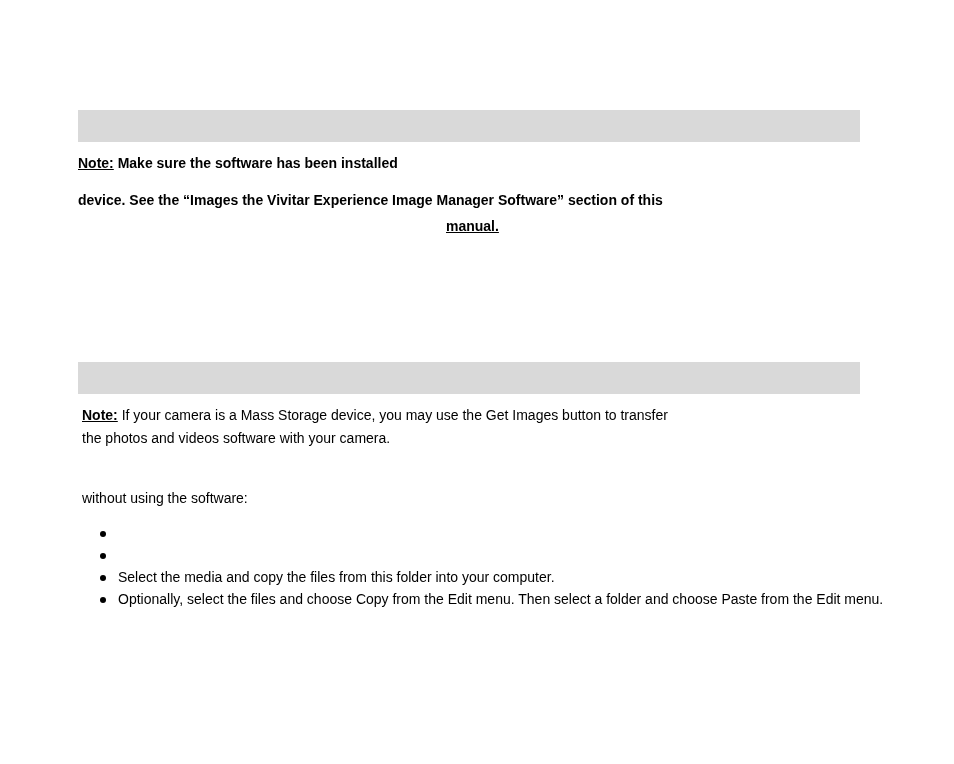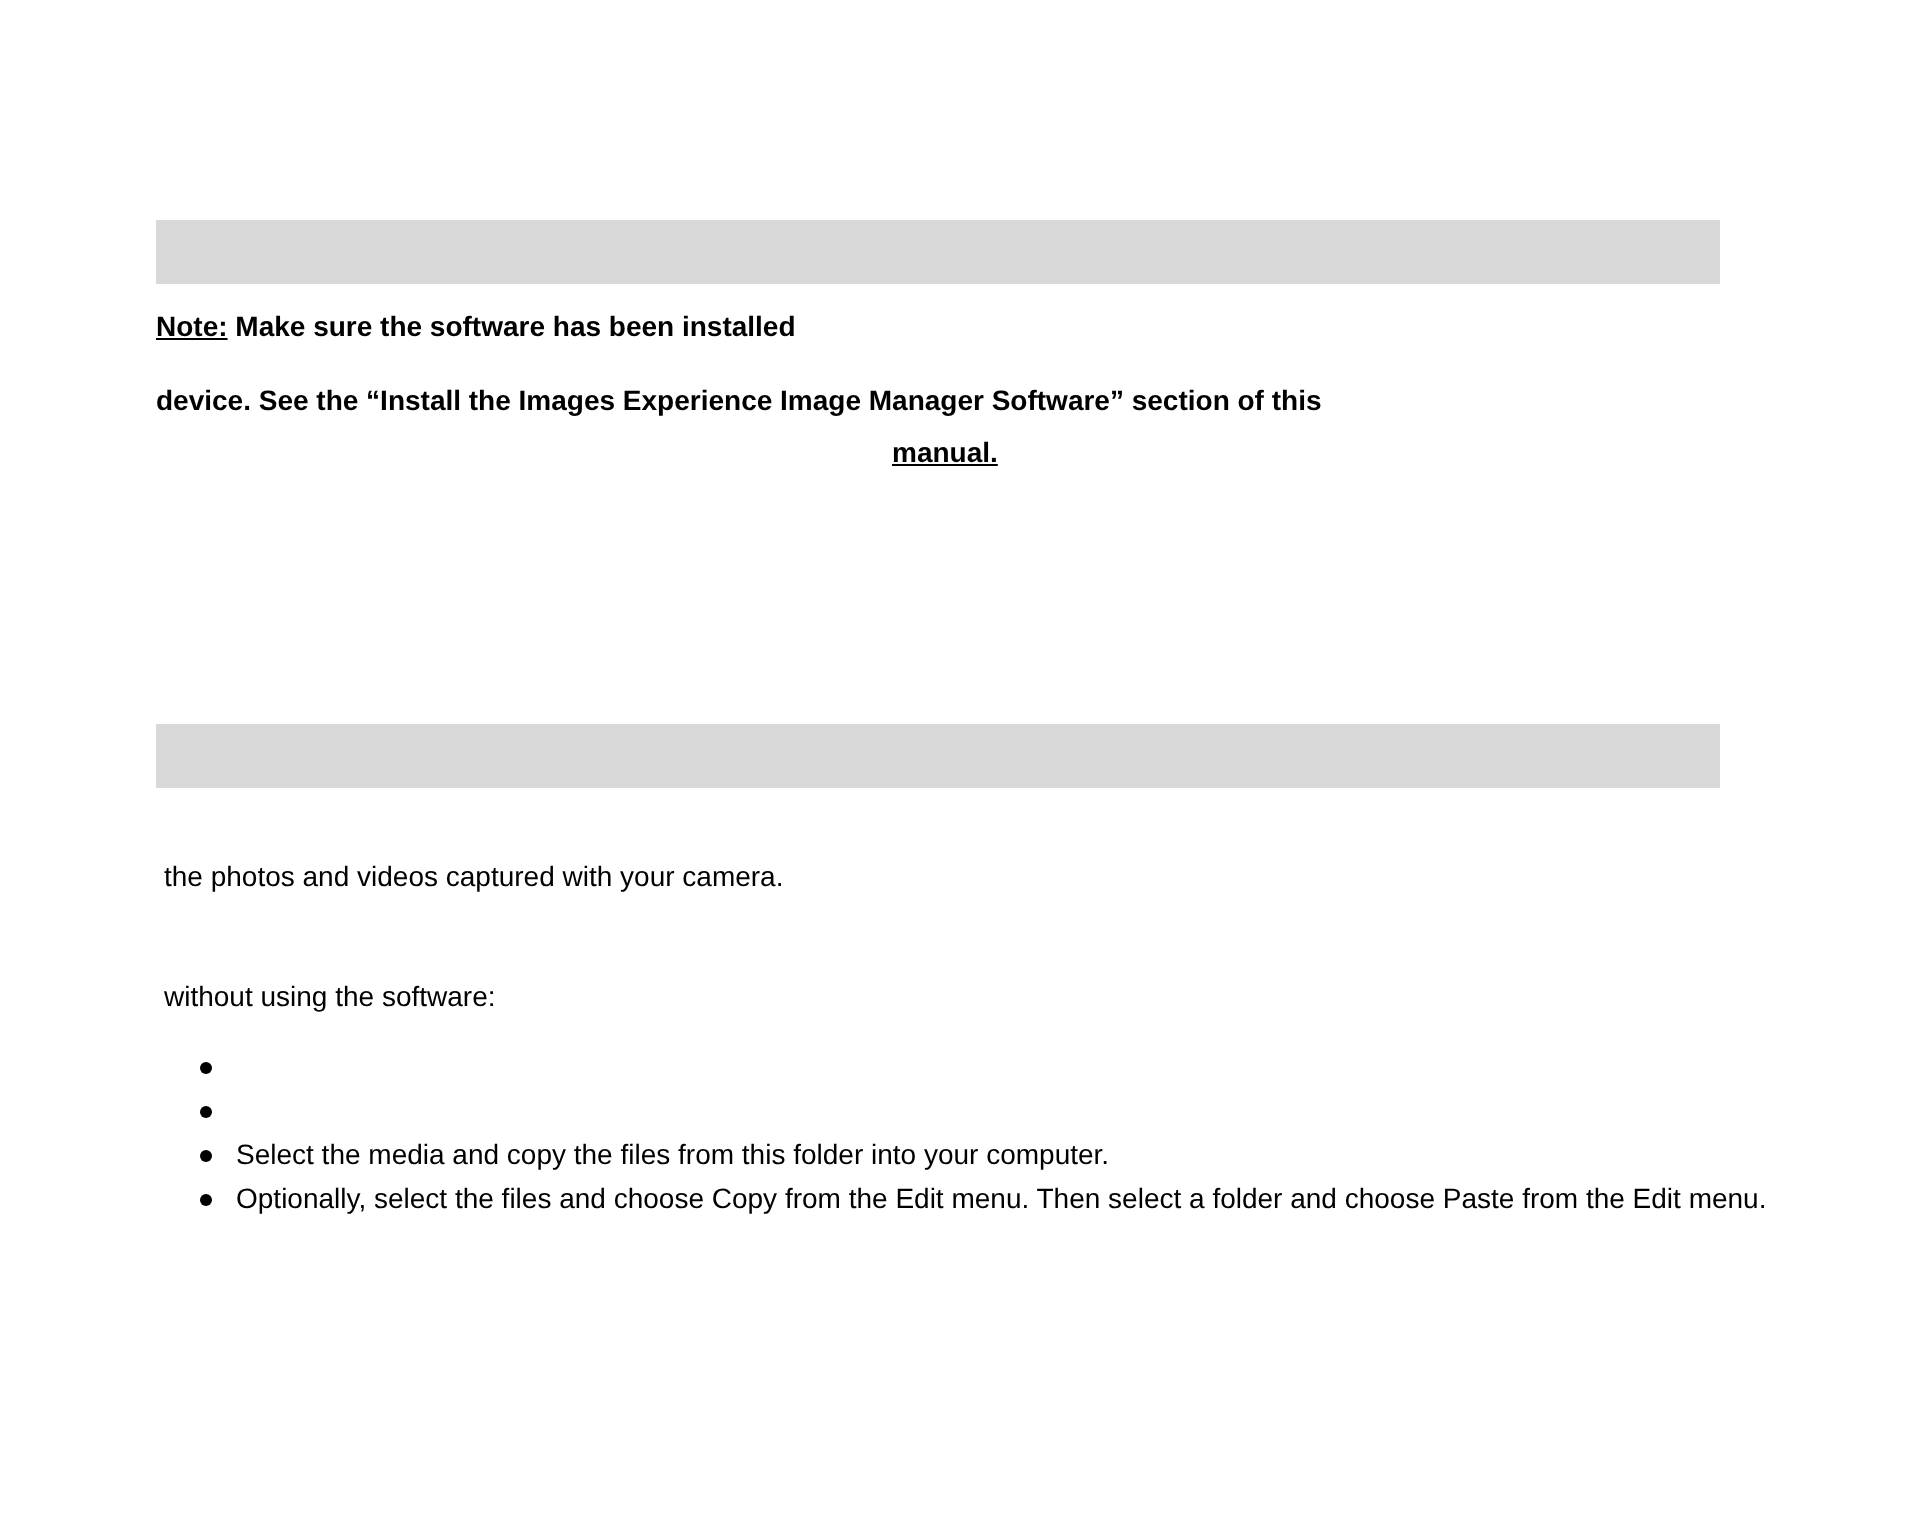--- a/index.html
+++ b/index.html
@@ -15,28 +15,31 @@
 </head>
 <body>
 
 <div class="page">
 
   <div class="bar" style="top:110px"></div>
 
   <div class="txt bold" style="left:78px;top:155px">
     <span class="u">Note:</span><span> Make sure the software has been installed</span>
   </div>
-  <div class="txt bold" style="left:78px;top:192px">device. See the “Install the Images Experience Image Manager Software” section of this</div>
+  <div class="txt bold" style="left:78px;top:192px">device. See the “Images the Vivitar Experience Image Manager Software” section of this</div>
   <div class="txt bold" style="left:446px;top:218px">
     <span class="u">manual.</span>
   </div>
 
   <div class="bar" style="top:362px"></div>
 
-  <div class="txt" style="left:82px;top:430px">the photos and videos captured with your camera.</div>
+  <div class="txt" style="left:82px;top:407px">
+    <span class="bold u">Note:</span><span> If your camera is a Mass Storage device, you may use the Get Images button to transfer</span>
+  </div>
+  <div class="txt" style="left:82px;top:430px">the photos and videos software with your camera.</div>
   <div class="txt" style="left:82px;top:490px">without using the software:</div>
 
   <div class="bullet" style="top:531px"></div>
 
   <div class="bullet" style="top:553px"></div>
 
   <div class="bullet" style="top:575px"></div>
   <div class="txt" style="left:118px;top:569px">Select the media and copy the files from this folder into your computer.</div>
 
   <div class="bullet" style="top:597px"></div>

